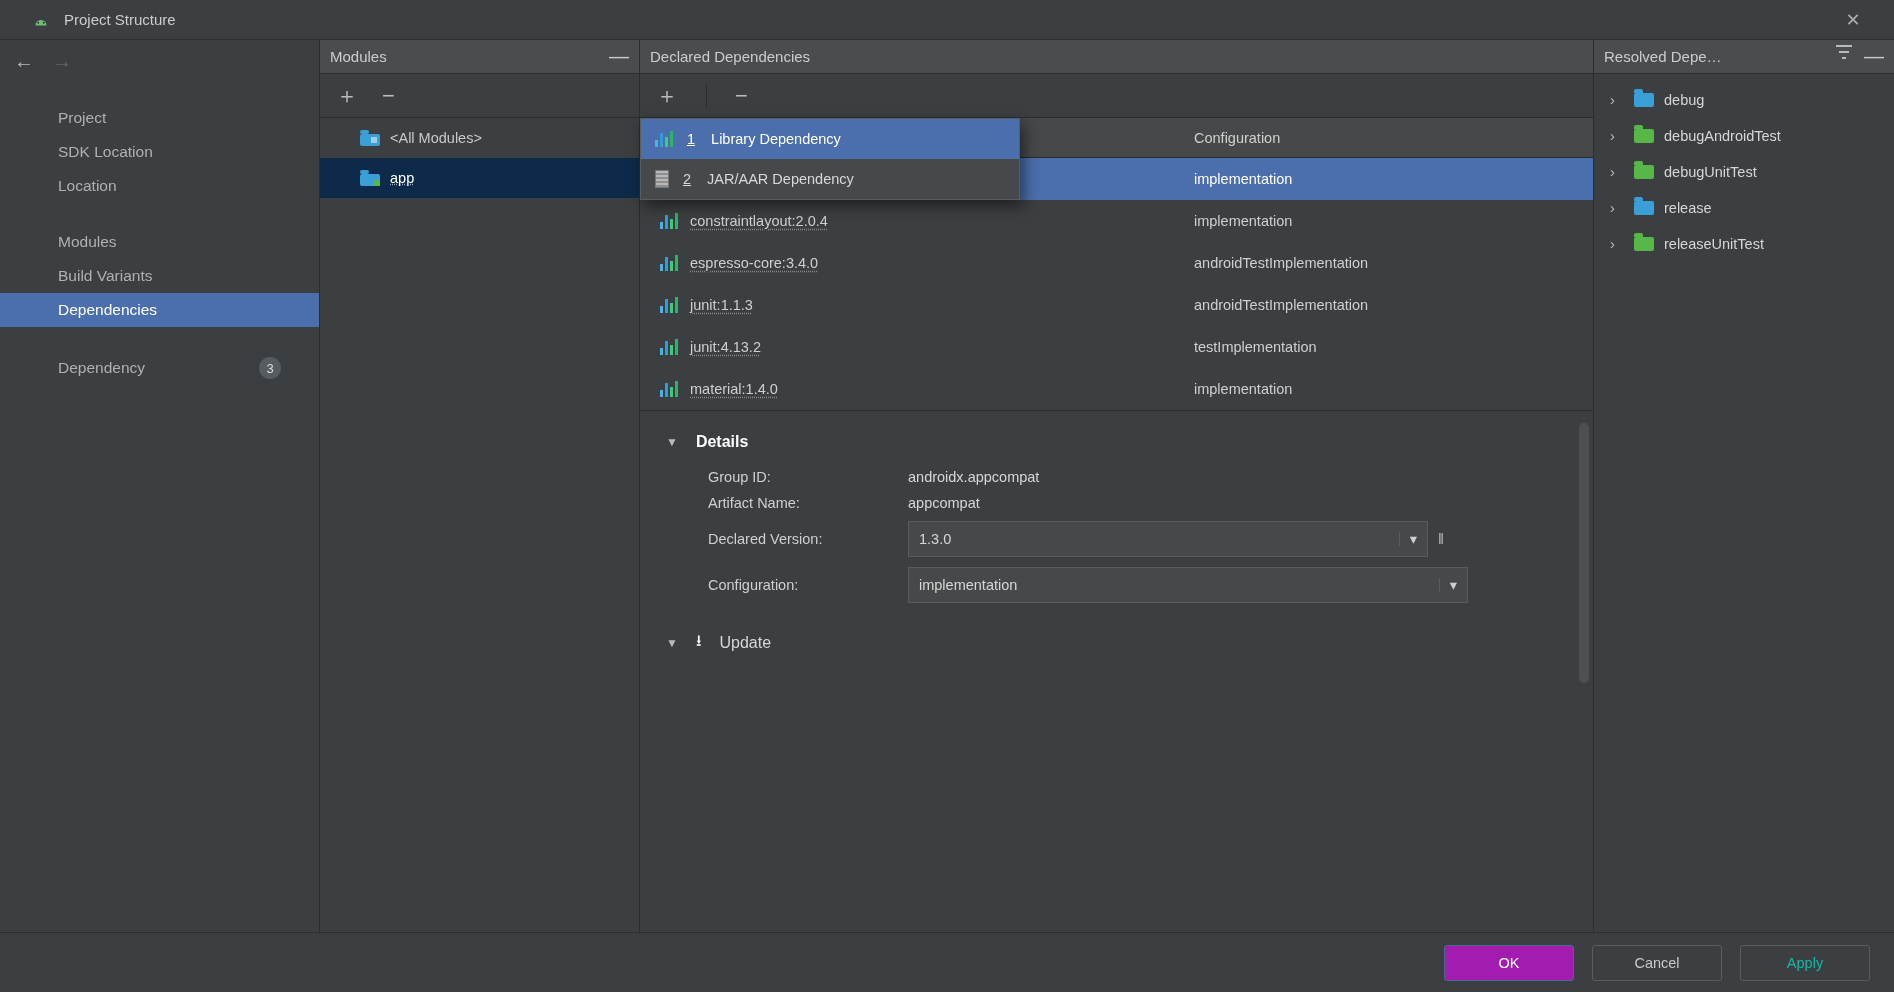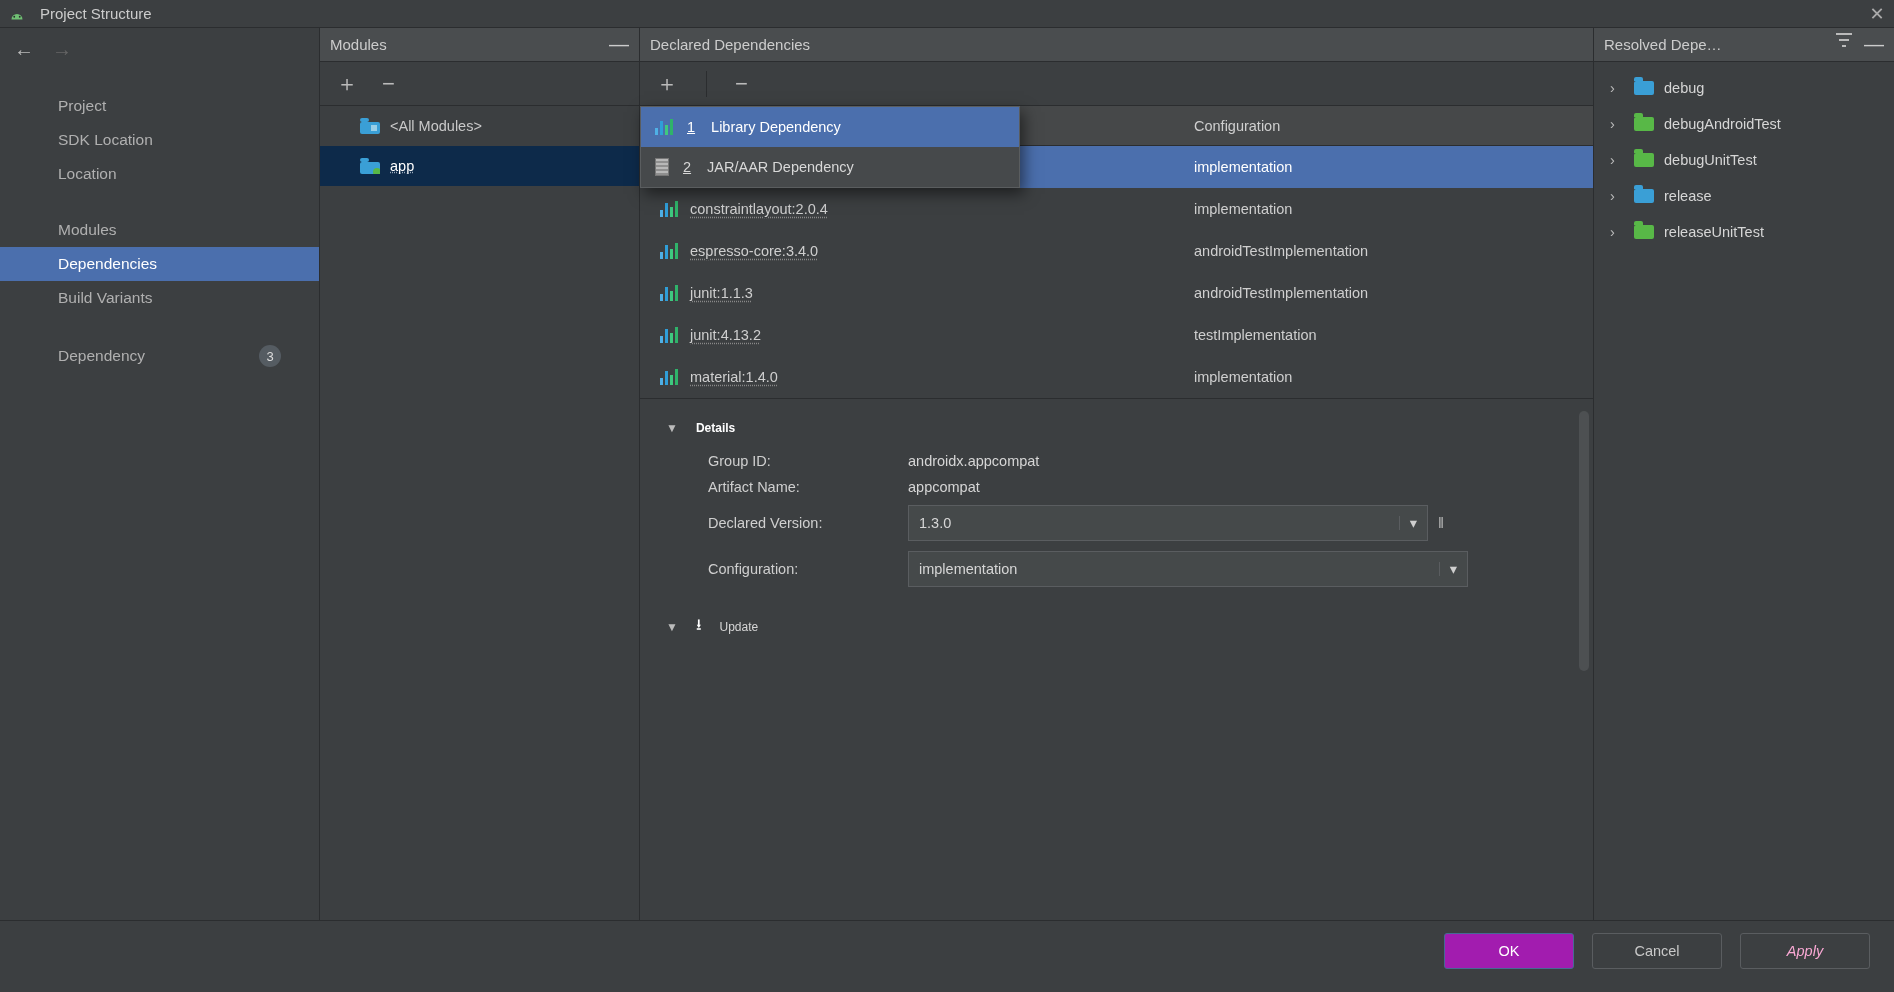--- a/index.html
+++ b/index.html
@@ -6,26 +6,26 @@
   body {
     font-family: "Segoe UI", Arial, sans-serif;
     font-size: 14.5px;
     background: #3c3f41;
     color: #bbbbbb;
     width: 1894px;
     height: 992px;
     overflow: hidden;
   }
   .titlebar {
-    height: 28px;
+    height: 40px;
     display: flex;
     align-items: center;
     background: #3c3f41;
     border-bottom: 1px solid #2b2d2f;
-    padding: 0 0;
+    padding: 0 24px;
   }
   .titlebar .logo {
     width: 22px; height: 22px;
     margin: 0 12px 0 6px;
   }
   .titlebar .title { color: #cccccc; font-size: 15px; }
   .titlebar .close {
     margin-left: auto;
     color: #aaaaaa; font-size: 18px;
     width: 34px; height: 34px;
@@ -164,21 +164,21 @@
     flex:1;
     position:relative;
   }
   .dp-scroll { position:absolute; right:4px; top:12px; width:10px; height:260px; background:#4d5052; border-radius:5px;}
   .section-row {
     display:flex; align-items:center;
     gap:18px; margin-bottom: 18px;
     color:#ffffff;
   }
   .section-row .tri { font-size:12px; color:#bbbbbb;}
-  .section-row strong { font-size:12px; }
+  .section-row strong { font-size:16px; }
   .formrow {
     display:flex; align-items:center;
     margin: 10px 0 10px 42px;
   }
   .formrow .label { width:200px; color:#cfcfcf; }
   .formrow .value { color:#d6d6d6; }
   .formrow .combo {
     display:flex; align-items:center;
     border:1px solid #5a5d60; background:#45494a;
     height:36px; padding: 10px 10px; color:#d6d6d6;
@@ -214,21 +214,21 @@
     border-top:1px solid #2b2d2f;
   }
   .btn {
     min-width:130px; height:36px;
     display:flex; align-items:center; justify-content:center;
     border:1px solid #5a5d60; color:#c9c9c9;
     background:#3c3f41; cursor:pointer;
     border-radius:3px;
   }
   .btn.primary { background:#a21caf; border-color:#466a94; color:#ffffff; }
-  .btn.disabled { color:#f9a8d4;font-style:italic; }
+  .btn.disabled { color:#14b8a6; }
   .filter-icon{
     width:16px;height:14px;display:inline-block;position:relative;
   }
   .filter-icon::before,.filter-icon::after{
     content:"";position:absolute;left:0;right:0;height:2px;background:#bbb;
   }
   .filter-icon::before{ top:0; }
   .filter-icon::after{ top:6px; left:3px; right:3px;}
   .filter-icon span{ position:absolute; top:12px; left:6px; right:6px; height:2px; background:#bbb;}
 </style>
@@ -259,25 +259,25 @@
       <div class="nav-item">
           <span>SDK Location</span>
         </div>
       <div class="nav-item">
           <span>Location</span>
         </div>
       <div class="nav-gap"></div>
       <div class="nav-item">
           <span>Modules</span>
         </div>
+      <div class="nav-item">
+          <span>Build Variants</span>
+        </div>
       <div class="nav-item selected">
           <span>Dependencies</span>
-        </div>
-      <div class="nav-item">
-          <span>Build Variants</span>
         </div>
       <div class="nav-gap"></div>
       <div class="nav-item">
         <span>Dependency</span>
         <span class="badge">3</span>
       </div>
     </div>
   </div>
 
   <div class="modcol">

